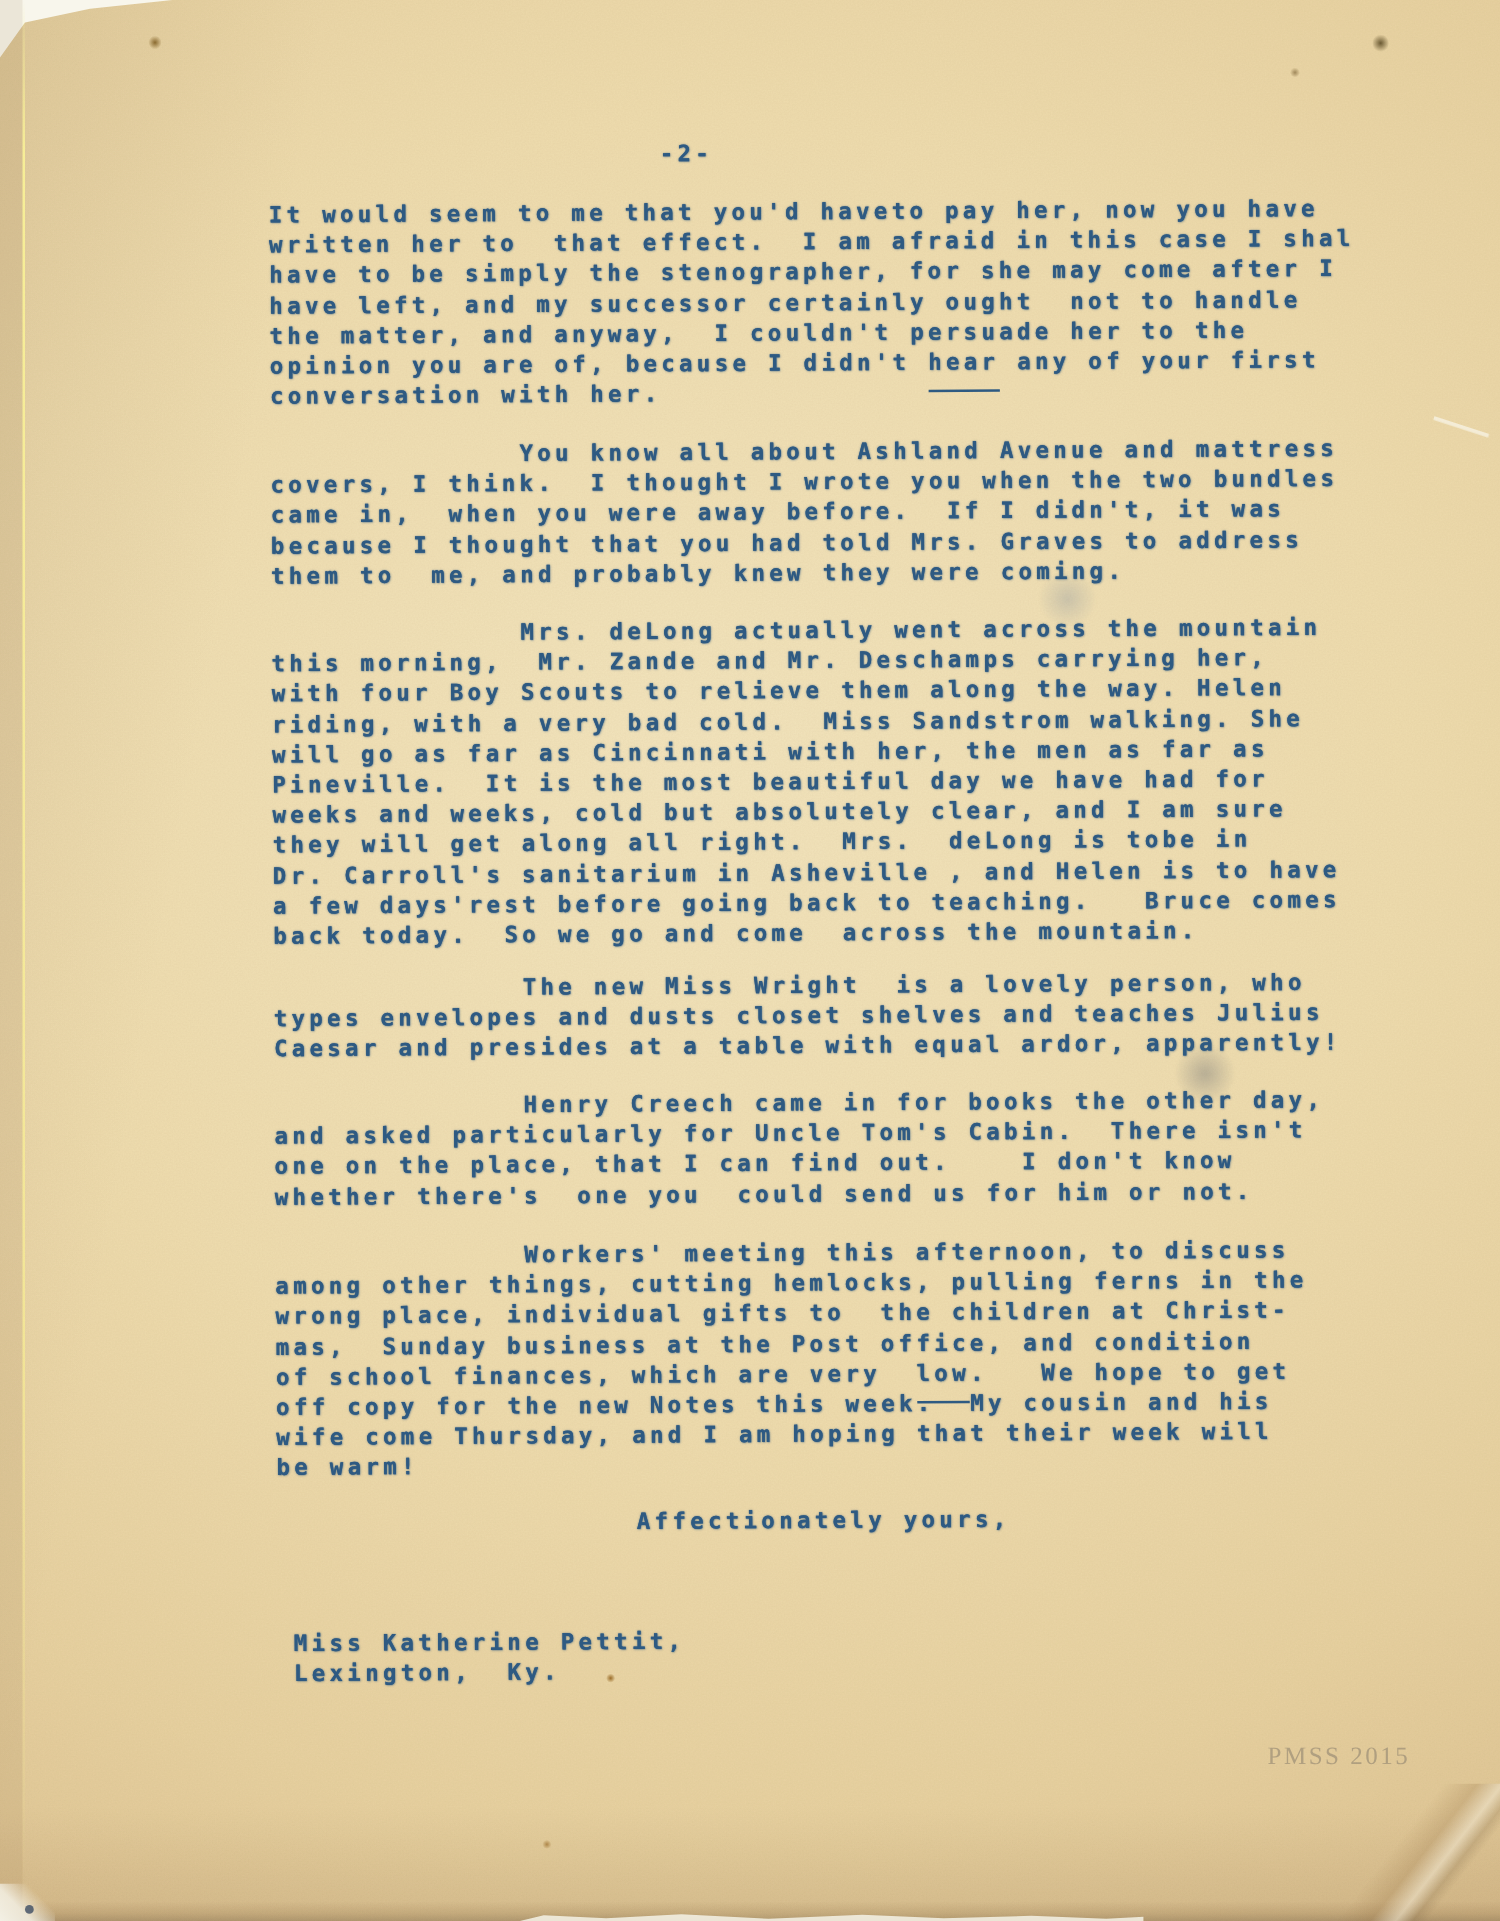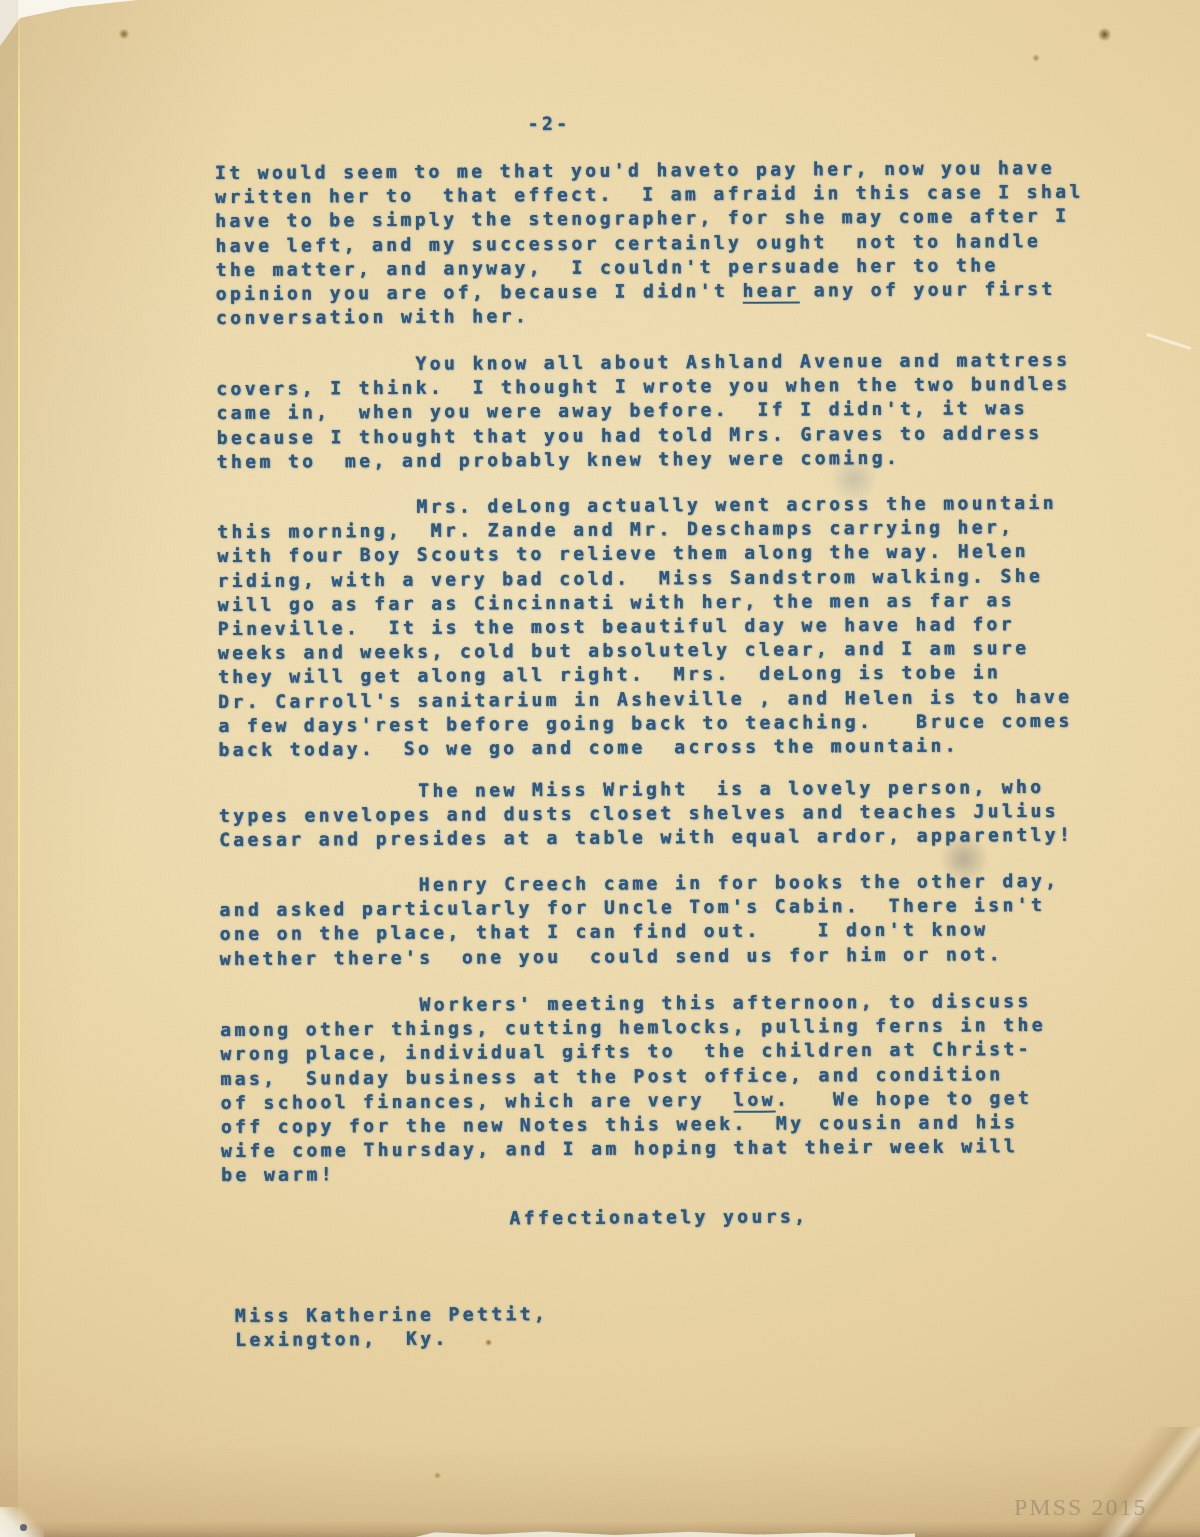--- a/index.html
+++ b/index.html
@@ -60,35 +60,35 @@
     transform:rotate(-0.35deg);transform-origin:215px 170px;
     color:#2e5a82;
   }
   .typed{
     position:absolute;white-space:pre;
     font-family:"DejaVu Sans Mono",monospace;
     font-size:18px;line-height:24.2px;font-weight:700;
     letter-spacing:3.4px;
     text-shadow:0 0 .7px rgba(46,90,130,.95), .6px .6px 1.4px rgba(46,90,130,.35), 0 0 2.4px rgba(46,90,130,.25);
   }
-  .typed u{text-decoration:none;border-bottom:2px solid currentColor;padding-bottom:1px;}
+  .typed u{text-decoration:none;border-bottom:2px solid currentColor;padding-bottom:11px;}
   .page-num{left:528px;top:114px;}
   .para-1{left:215px;top:161px;}
   .para-2{left:215px;top:353px;}
   .para-3{left:215px;top:496px;}
   .para-4{left:215px;top:780px;}
   .para-5{left:215px;top:874px;}
   .para-6{left:215px;top:994px;}
   .closing{left:503px;top:1208px;}
   .recipient{left:228px;top:1304px;}
 
   .watermark{
-    position:absolute;left:1014px;top:1494px;
+    position:absolute;left:1014px;top:1394px;
     font-family:"Liberation Serif","DejaVu Serif",serif;
-    font-size:24px;letter-spacing:2px;
+    font-size:20px;letter-spacing:2px;
     color:rgba(143,131,112,.60);
   }
 </style>
 </head>
 <body>
 
 <div class="stage">
   <div class="page">
 
     <svg class="grain" width="1200" height="1537" aria-hidden="true">

